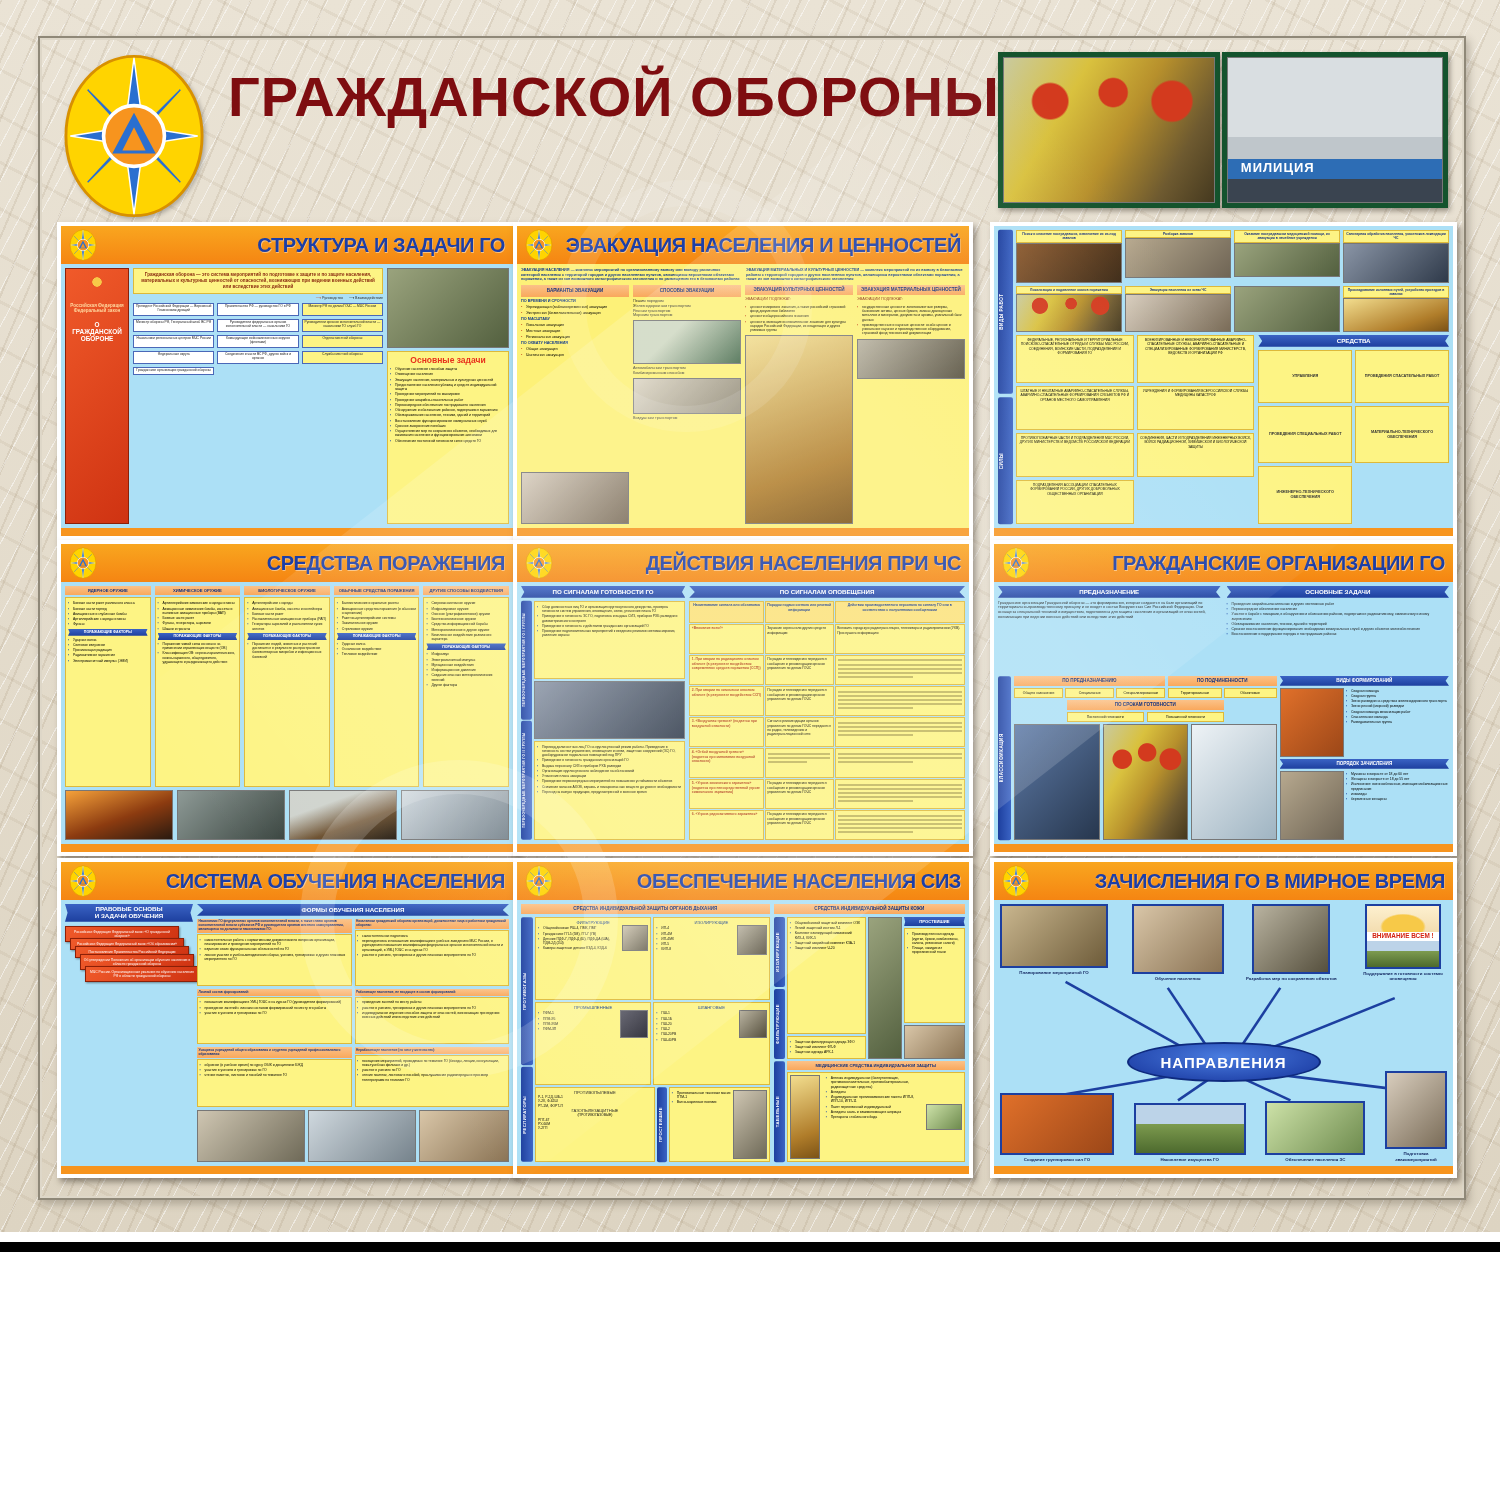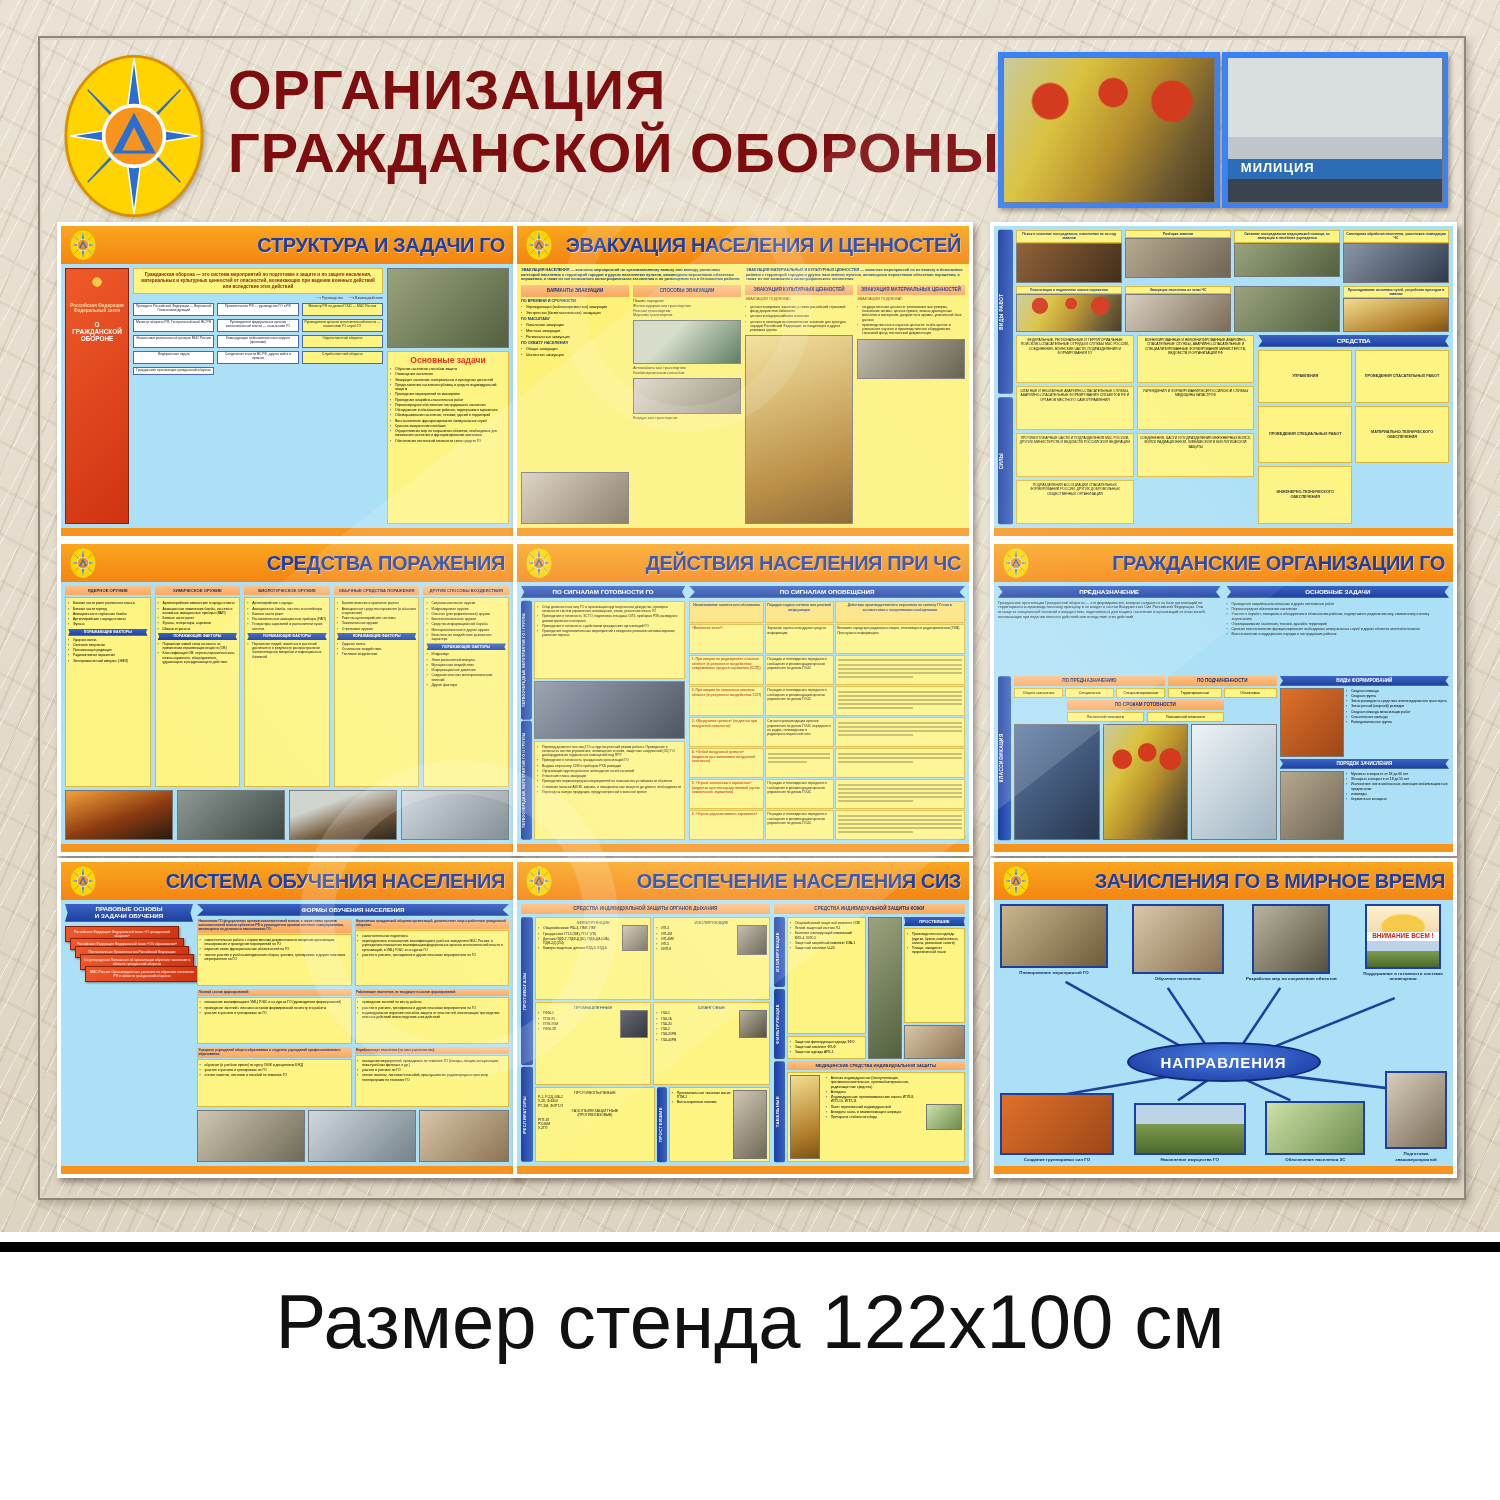--- a/index.html
+++ b/index.html
@@ -16,21 +16,21 @@
   .board{position:absolute;left:38px;top:36px;width:1424px;height:1160px;
     border:2px solid #8f8878;box-shadow:inset 0 0 0 2px #ded7c8, 3px 4px 8px rgba(70,60,45,.3);}
 
   
   .main-title{position:absolute;left:228px;top:62px;color:#7e0d10;font-weight:bold;line-height:1.0;letter-spacing:1px;}
   .main-title .l1{font-size:56px;}
   .main-title .l2{font-size:56px;margin-top:7px;}
   .emblem-big{position:absolute;left:58px;top:52px;width:152px;height:168px;filter:drop-shadow(2px 2px 2px rgba(0,0,0,.25));}
 
   
-  .photo-frame{position:absolute;background:#3b82f6;padding:5px;box-shadow:2px 3px 5px rgba(60,50,40,.45);}
+  .photo-frame{position:absolute;background:#14532d;padding:5px;box-shadow:2px 3px 5px rgba(60,50,40,.45);}
   .photo-frame .ph{width:100%;height:100%;}
   #photo1{left:998px;top:52px;width:212px;height:146px;}
   #photo2{left:1222px;top:52px;width:216px;height:146px;}
   .ph{display:block;border:1px solid #777;box-sizing:border-box;position:relative;overflow:hidden;}
   .ph-fireteam{background:
       radial-gradient(circle at 22% 30%, #d33a1e 0 9%, rgba(0,0,0,0) 10%),
       radial-gradient(circle at 52% 24%, #d33a1e 0 9%, rgba(0,0,0,0) 10%),
       radial-gradient(circle at 80% 30%, #d33a1e 0 10%, rgba(0,0,0,0) 11%),
       linear-gradient(120deg,#c9ca9f 0%,#d9c13e 30%,#b7902c 55%,#6e5a30 80%,#45391f 100%);}
   .ph-van{background:linear-gradient(180deg,#d9dee1 0 55%,#bfc6cb 55% 70%,#2d6db5 70% 84%,#3a4450 84% 100%);}
@@ -165,21 +165,20 @@
 </svg>
 
 <div id="stage">
   <div class="texture"></div>
   <div class="board"></div>
 
   <svg class="emblem-big">
       <use href="#emb"></use>
     </svg>
   <div class="main-title">
-    <div class="l1">ОРГАНИЗАЦИЯ</div>
     <div class="l2">ГРАЖДАНСКОЙ ОБОРОНЫ</div>
   </div>
 
   <div class="photo-frame" id="photo1">
     <span class="ph ph-fireteam"></span>
   </div>
   <div class="photo-frame" id="photo2">
     <span class="ph ph-van">
       <span class="van-text">МИЛИЦИЯ</span>
     </span>
@@ -1041,14 +1040,13 @@
       </div>
       <div class="pfoot"></div>
     </div>
   </section>
 
   <div class="wm wm-ring" style="left:300px;top:760px;width:250px;height:250px"></div>
   <div class="wm wm-ring" style="left:560px;top:180px;width:200px;height:200px;border-width:26px;opacity:.7"></div>
   <div class="wm wm-band" style="left:200px;top:300px;width:1100px;height:620px"></div>
 
   <div class="sep-bar"></div>
-  <div class="footer-line f1">Размер стенда 122x100 см</div>
 </div>
 
 </body></html>

